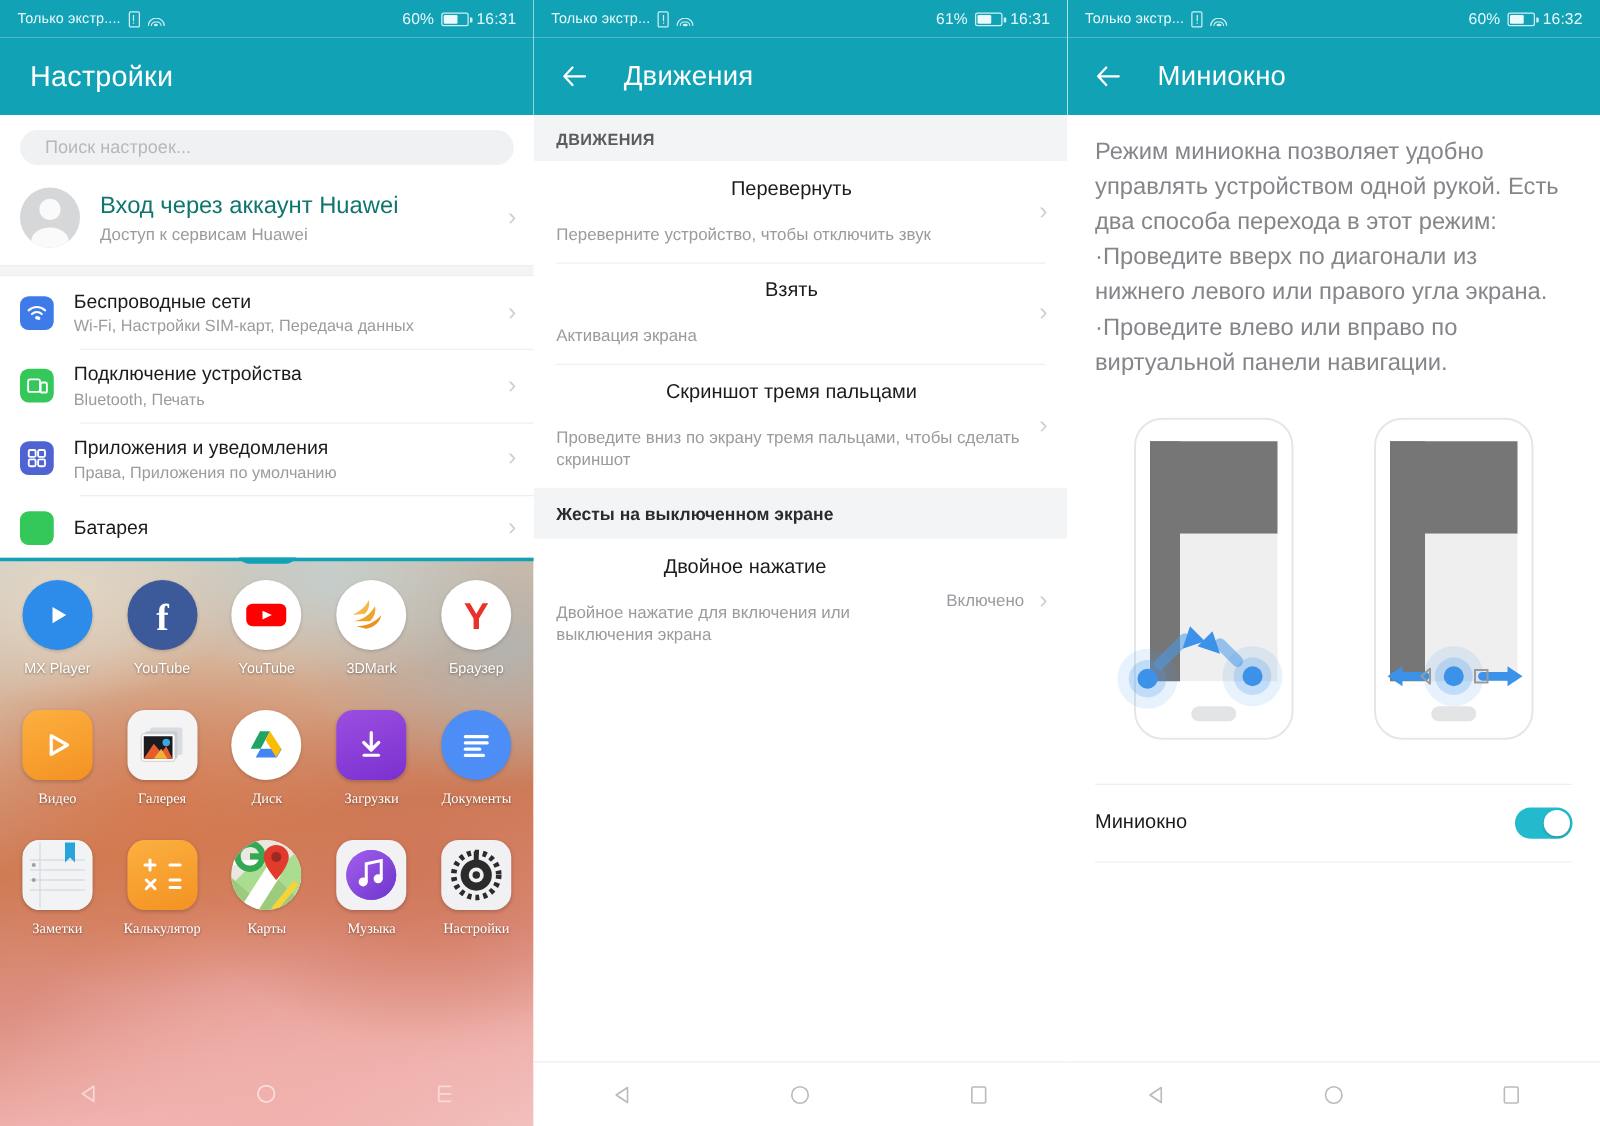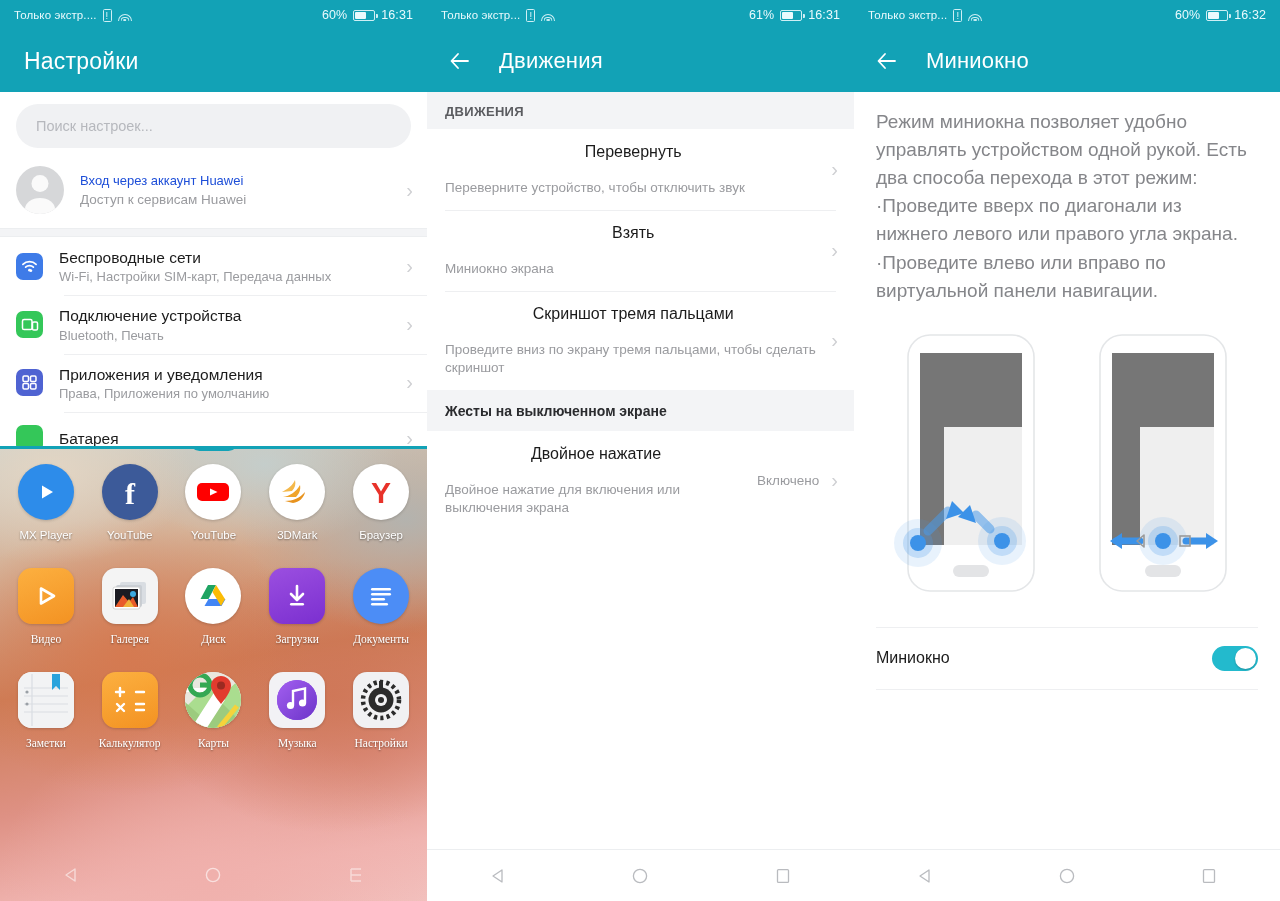--- a/index.html
+++ b/index.html
@@ -44,31 +44,31 @@
   }
   .appbar.with-back { padding-left: 20px; }
   .back-arrow { width: 26px; height: 26px; flex: none; cursor: pointer; }
   .appbar-title { font-size: 22px; font-weight: 400; letter-spacing: .2px; }
   .appbar-title.big { font-size: 23px; }
 
   
   .p1-body { position: absolute; top: 92px; left: 0; right: 0; bottom: 0; background: #fff; }
   .search-wrap { padding: 12px 16px 8px; background: #fff; }
   .search-box {
-    background: #f0f1f3; border-radius: 22px; height: 44px; display: flex; align-items: center;
+    background: #f0f1f3; border-radius: 22px; height: 28px; display: flex; align-items: center;
     padding: 0 20px; color: #b6b8bd; font-size: 14.5px;
   }
   .acct-row { display: flex; align-items: center; padding: 10px 14px 14px 16px; gap: 16px; background: #fff; }
   .avatar { width: 48px; height: 48px; border-radius: 50%; background: #d6d7d9; flex: none; position: relative; overflow: hidden; }
   .avatar::before { content: ""; position: absolute; left: 50%; top: 9px; transform: translateX(-50%);
     width: 17px; height: 17px; border-radius: 50%; background: #fafafa; }
   .avatar::after { content: ""; position: absolute; left: 50%; bottom: -6px; transform: translateX(-50%);
     width: 30px; height: 22px; border-radius: 50% 50% 0 0; background: #fafafa; }
   .acct-text { flex: 1; }
-  .acct-title { font-size: 13px; color: #1d4ed8; font-weight: 500; line-height: 1.3; }
+  .acct-title { font-size: 19px; color: #0f766e; font-weight: 500; line-height: 1.3; }
   .acct-sub { font-size: 13.5px; color: #9a9b9f; margin-top: 3px; }
   .chev { color: #cfd0d3; font-size: 20px; font-weight: 300; flex: none; }
   .sep-gap { height: 9px; background: #f3f4f6; border-top: 1px solid #eceef0; border-bottom: 1px solid #eceef0; }
 
   .set-row { display: flex; align-items: center; gap: 16px; padding: 11px 14px 11px 16px; background: #fff; position: relative; }
   .set-row + .set-row::before { content: ""; position: absolute; top: 0; left: 64px; right: 0; height: 1px; background: #eeeff1; }
   .sq-icon { width: 27px; height: 27px; border-radius: 7px; flex: none; display: flex; align-items: center; justify-content: center; }
   .set-text { flex: 1; min-width: 0; }
   .set-title { font-size: 15.5px; color: #1b1b1b; font-weight: 500; line-height: 1.25; }
   .set-sub { font-size: 13px; color: #9a9b9f; margin-top: 2px; white-space: nowrap; overflow: hidden; }
@@ -481,21 +481,21 @@
         <div class="g-text">
           <div class="g-title">Перевернуть</div>
           <div class="g-sub">Переверните устройство, чтобы отключить звук</div>
         </div>
         <div class="chev">›</div>
       </div>
 
       <div class="g-row">
         <div class="g-text">
           <div class="g-title">Взять</div>
-          <div class="g-sub">Миниокно экрана</div>
+          <div class="g-sub">Активация экрана</div>
         </div>
         <div class="chev">›</div>
       </div>
 
       <div class="g-row">
         <div class="g-text">
           <div class="g-title">Скриншот тремя пальцами</div>
           <div class="g-sub">Проведите вниз по экрану тремя пальцами, чтобы сделать скриншот</div>
         </div>
         <div class="chev">›</div>

